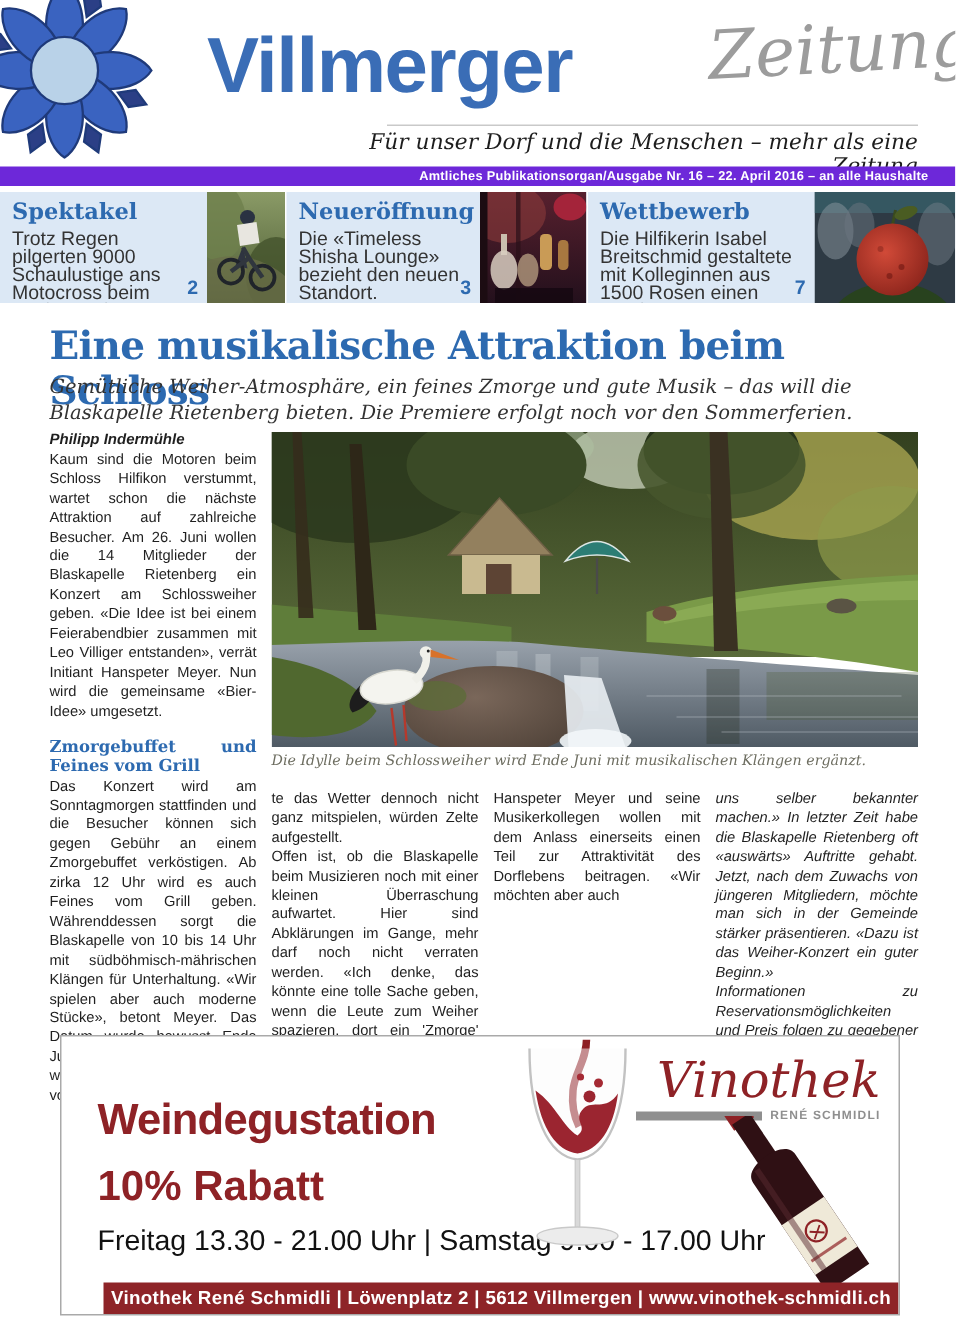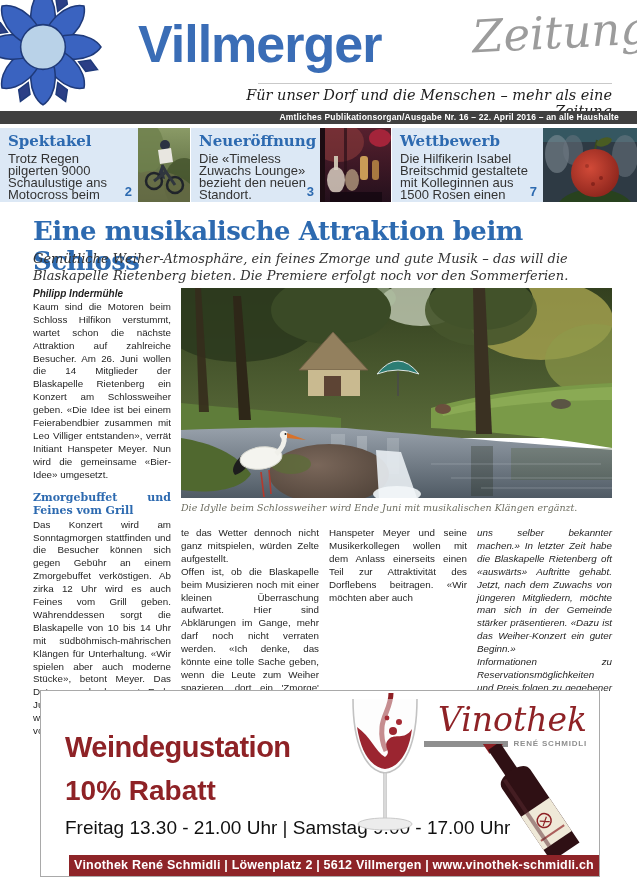--- a/index.html
+++ b/index.html
@@ -8,21 +8,21 @@
 
   
   .logo{position:absolute;left:-20px;top:-14px;width:126px;height:122px;}
   .mast-main{position:absolute;left:138px;top:14px;font-family:"Liberation Sans",sans-serif;
              font-weight:bold;font-size:52px;color:#3a6db6;letter-spacing:-1px;text-align:center;}
   .mast-script{position:absolute;left:472px;top:6px;font-family:"DejaVu Serif",serif;
                font-style:italic;font-size:45px;color:#9c9c9c;transform:rotate(-3deg);}
   .mast-rule{position:absolute;left:258px;top:83px;width:354px;height:1px;background:#c9c9c9;}
   .tagline{position:absolute;left:240px;top:87px;width:372px;text-align:right;
            font-family:"DejaVu Serif",serif;font-style:italic;font-size:14.5px;color:#1d1d1d;}
-  .issuebar{position:absolute;left:0;top:111px;width:637px;height:13px;background:#404040;
+  .issuebar{position:absolute;left:0;top:111px;width:637px;height:13px;background:#6d28d9;
             color:#fff;font-size:8.5px;font-weight:bold;line-height:13px;text-align:right;
             padding-right:18px;box-sizing:border-box;letter-spacing:.2px;}
 
   
   .teasers{position:absolute;left:0;top:128px;width:637px;height:74px;display:flex;gap:1px;}
   .teaser{position:relative;background:#dce8f5;overflow:hidden;}
   .t1{width:190px;} .t2{width:200px;} .t3{flex:1;}
   .tz-title{position:absolute;left:8px;top:4px;font-family:"DejaVu Serif",serif;
             font-weight:bold;font-size:15px;color:#2d6ab0;}
   .tz-text{position:absolute;left:8px;top:25px;font-size:13px;line-height:12px;color:#333;}
@@ -127,21 +127,21 @@
           <path d="M24 36 L19 49 L27 51 Z" fill="#2e3440"></path>
           <circle cx="16" cy="53" r="8" fill="none" stroke="#20242a" stroke-width="2.5"></circle>
           <circle cx="37" cy="57" r="8" fill="none" stroke="#20242a" stroke-width="2.5"></circle>
           <path d="M16 53 L28 44 L37 57 M28 44 L24 37" fill="none" stroke="#30363e" stroke-width="3"></path>
         </svg>
       </div>
     </div>
 
     <div class="teaser t2">
       <div class="tz-title">Neueröffnung</div>
-      <div class="tz-text">Die «Timeless Zuwachs Lounge» bezieht den neuen Standort.</div>
+      <div class="tz-text">Die «Timeless Shisha Lounge» bezieht den neuen Standort.</div>
       <div class="tz-page">3</div>
       <div class="tz-photo">
         <svg viewBox="0 0 71 74" preserveAspectRatio="none">
           <defs>
               <linearGradient id="shg" x1="0" y1="0" x2="0" y2="1">
             <stop offset="0" stop-color="#57202e"></stop>
                 <stop offset="1" stop-color="#23101c"></stop>
               </linearGradient>
             </defs>
           <rect width="71" height="74" fill="url(#shg)"></rect>

